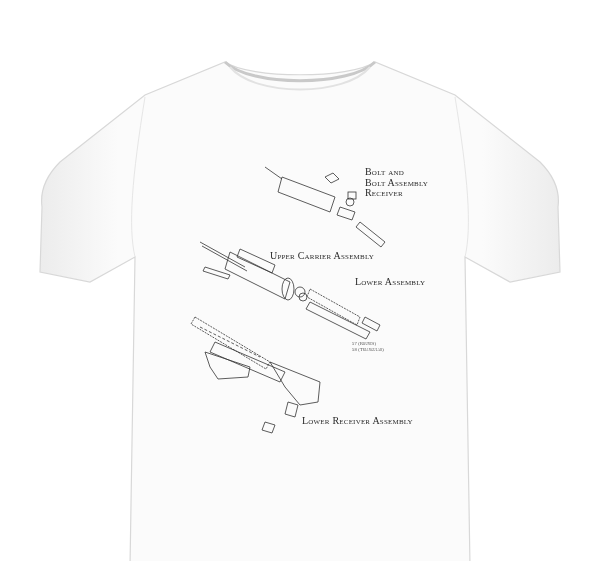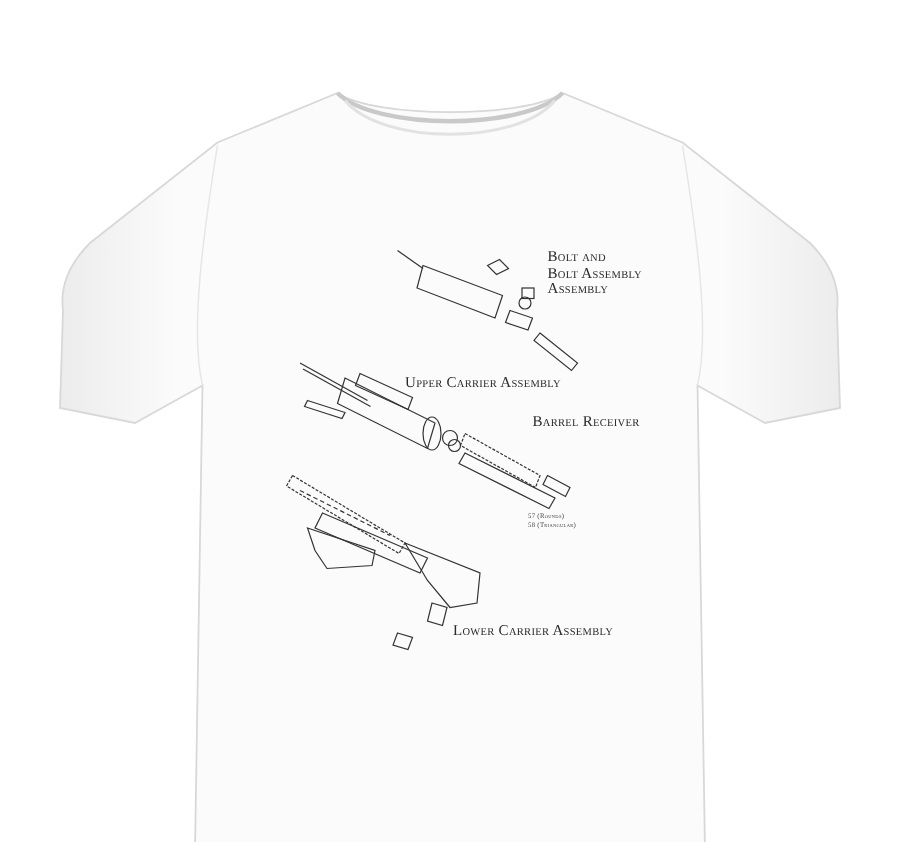--- a/index.html
+++ b/index.html
@@ -66,20 +66,20 @@
       <path d="M270,335 L320,355 L318,375 L300,378 L285,360 Z"></path>
       <path d="M288,375 l10,3 l-3,12 l-10,-3 z"></path>
       <path d="M265,395 l10,3 l-3,8 l-10,-3 z"></path>
       <line x1="200" y1="300" x2="260" y2="330" stroke-dasharray="3,2"></line>
     </g>
   </svg>
 
   <div class="label big" style="left:365px;top:140px;">
     <div>Bolt and</div>
     <div>Bolt Assembly</div>
-    <div>Assembly</div>
+    <div>Receiver</div>
   </div>
   <div class="label big" style="left:270px;top:224px;">Upper Carrier Assembly</div>
-  <div class="label big" style="left:355px;top:250px;">Barrel Receiver</div>
-  <div class="label big" style="left:302px;top:389px;">Lower Carrier Assembly</div>
+  <div class="label big" style="left:355px;top:250px;">Lower Assembly</div>
+  <div class="label big" style="left:302px;top:389px;">Lower Receiver Assembly</div>
   <div class="label small" style="left:352px;top:315px;">57 (Rounds)</div>
   <div class="label small" style="left:352px;top:321px;">58 (Triangular)</div>
 </div>
 
 </body></html>

